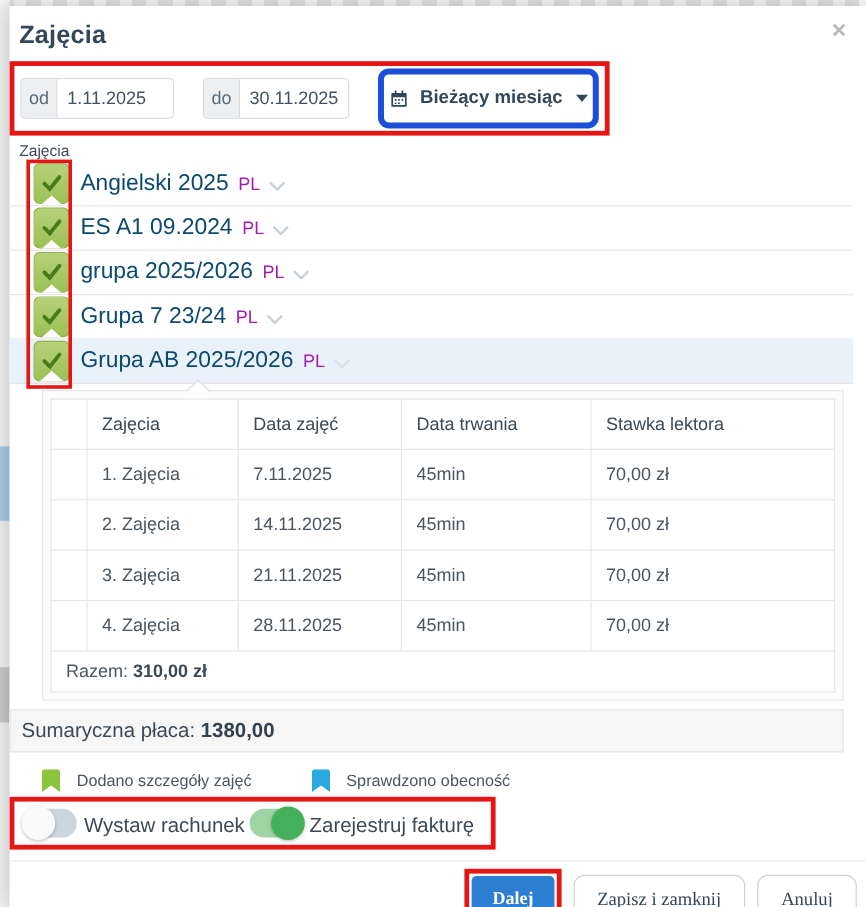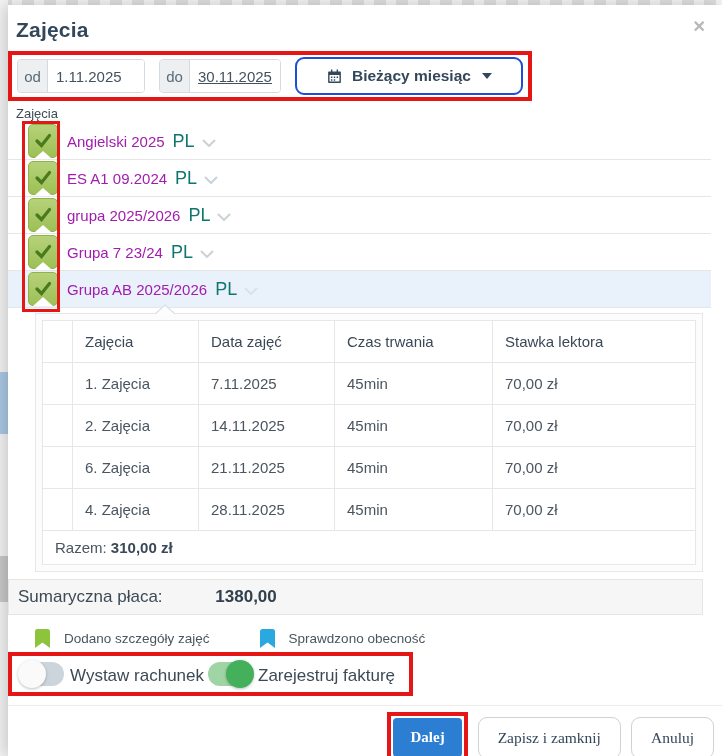--- a/index.html
+++ b/index.html
@@ -18,30 +18,30 @@
 
   .modal-head { position:relative; padding:13px 14px 0 8px; }
   .modal-title { font-size:21px; font-weight:700; color:#33475b; letter-spacing:.2px; }
   .close { position:absolute; right:16px; top:14px; font-size:16px; font-weight:700;
            color:#b7b7b7; cursor:pointer; line-height:1; }
 
   
   .ann { border:4px solid #e41616; }
 
   .red-box-dates { margin-top:9px; width:fit-content; display:flex; align-items:center;
-                   gap:14px; padding:2px 5px; background:#fff; }
+                   gap:24px; padding:2px 5px; background:#fff; }
   .input-group { display:flex; height:34px; border:1px solid #d5dae0; border-radius:4px;
                  overflow:hidden; background:#fff; }
   .prefix { display:flex; align-items:center; justify-content:center; width:30px;
             background:#edeff1; border-right:1px solid #d5dae0; color:#5a6b7b; font-size:15px; }
   .date-input { border:none; outline:none; padding:0 8px; font-size:15px; color:#44525f;
                 font-family:"Liberation Sans",sans-serif; }
-  .date-input.w1 { width:96px; } .date-input.w2 { width:90px;text-decoration:underline; }
-  .preset-btn { display:flex; align-items:center; gap:9px; height:38px; padding:0 29px;
-    background:#fff; border:2px solid #1d4ed8; border-radius:9px; cursor:pointer;
+  .date-input.w1 { width:96px; } .date-input.w2 { width:90px; }
+  .preset-btn { display:flex; align-items:center; gap:9px; height:50px; padding:0 4px;
+    background:#fff; border:5px solid #1d4ed8; border-radius:9px; cursor:pointer;
     font-size:15.5px; font-weight:700; color:#33475b; font-family:"Liberation Sans",sans-serif; }
   .cal-icon { display:flex; color:#33475b; }
   .caret { width:0; height:0; border-left:5px solid transparent; border-right:5px solid transparent;
            border-top:6px solid #33475b; margin-left:2px; }
 
   .list-label { margin:5px 0 2px 8px; font-size:13px; color:#3d4a56; }
 
   .class-list { position:relative; }
   .check-col-overlay { position:absolute; left:14px; top:-2px; width:38px; height:191px;
                        border-width:3px; pointer-events:none; z-index:6; }
@@ -49,22 +49,22 @@
                border-bottom:1px solid #e6e6e6; padding-left:20px; cursor:pointer; }
   .class-row.active { background:#e9f2fb; }
   .check-btn { position:relative; width:30px; height:34px; flex:0 0 30px;
     background:linear-gradient(#b6d27a,#9cc055); border:1px solid #8fb34b; border-radius:5px;
     display:flex; align-items:center; justify-content:center; cursor:pointer; z-index:4; }
   .check-btn::after { content:''; position:absolute; bottom:-1px; left:50%;
     transform:translateX(-50%); border-left:8px solid transparent;
     border-right:8px solid transparent; border-bottom:7px solid #fff; }
   .class-row.active .check-btn::after { border-left-width:10px; border-right-width:10px;
     border-bottom-width:9px; }
-  .class-name { margin-left:9px; font-size:15px; color:#a21caf; text-decoration:none; }
-  .lang-tag { margin-left:8px; font-size:18px; color:#0f766e;text-align:center; }
+  .class-name { margin-left:9px; font-size:19px; color:#0c4a6e; text-decoration:none; }
+  .lang-tag { margin-left:8px; font-size:15px; color:#a21caf;text-align:center; }
   .row-chevron { margin-left:7px; margin-top:3px; }
 
   .detail-panel { position:relative; margin:5px 19px 0 27px; background:#fcfcfc;
                   border:1px solid #e7e7e7; padding:6px; }
   .notch { position:absolute; top:-10px; left:118px; width:0; height:0;
            border-left:11px solid transparent; border-right:11px solid transparent;
            border-bottom:10px solid #dde4ea; }
   .notch::after { content:''; position:absolute; left:-10px; top:2px;
            border-left:10px solid transparent; border-right:10px solid transparent;
            border-bottom:9px solid #fdfdfd; }
@@ -73,21 +73,21 @@
   th,td { border:1px solid #e7e7e7; text-align:left; font-weight:400;
           font-size:15px; color:#4a5560; padding:12px 12px; }
   th { color:#3b4856; }
   col.c0 { width:30px; } col.c1 { width:126px; } col.c2 { width:136px; }
   col.c3 { width:158px; }
   tr.total-row td { padding:8px 12px; font-size:15px; }
   .bold { font-weight:700; color:#3b4856; }
 
   .summary-bar { margin-top:7px; width:695px; background:#f6f6f6;
     border:1px solid #e5e5e5; padding:7px 10px 7px 9px; font-size:17px; color:#3d4a56; }
-  .summary-bar b { color:#33404d;margin-left:48px; }
+  .summary-bar b { color:#33404d; }
 
   .legend { display:flex; gap:50px; margin:14px 0 0 27px; align-items:center; }
   .legend-item { display:flex; align-items:center; gap:14px; font-size:13.5px; color:#4a5560; }
 
   .toggles-box { margin-top:4px; width:fit-content; display:flex; align-items:flex-end;
                  padding:6px 10px 6px 8px; background:#fff; }
   .switch { position:relative; width:44px; height:24px; border-radius:12px; flex:0 0 44px;
             cursor:pointer; display:inline-block; }
   .switch.off { background:#ccd5dc; }
   .switch.on  { background:#9fd4a4; }
@@ -221,42 +221,42 @@
           <col class="c1">
           <col class="c2">
           <col class="c3">
           <col>
         </colgroup>
       <thead>
         <tr>
           <th></th>
           <th>Zajęcia</th>
           <th>Data zajęć</th>
-          <th>Czas trwania</th>
+          <th>Data trwania</th>
           <th>Stawka lektora</th>
         </tr>
       </thead>
       <tbody>
         <tr>
           <td></td>
           <td>1. Zajęcia</td>
           <td>7.11.2025</td>
           <td>45min</td>
           <td>70,00 zł</td>
         </tr>
         <tr>
           <td></td>
           <td>2. Zajęcia</td>
           <td>14.11.2025</td>
           <td>45min</td>
           <td>70,00 zł</td>
         </tr>
         <tr>
           <td></td>
-          <td>6. Zajęcia</td>
+          <td>3. Zajęcia</td>
           <td>21.11.2025</td>
           <td>45min</td>
           <td>70,00 zł</td>
         </tr>
         <tr>
           <td></td>
           <td>4. Zajęcia</td>
           <td>28.11.2025</td>
           <td>45min</td>
           <td>70,00 zł</td>

